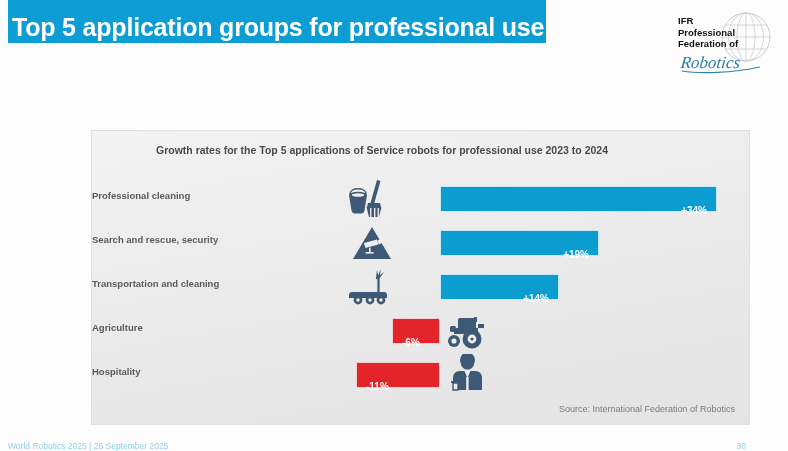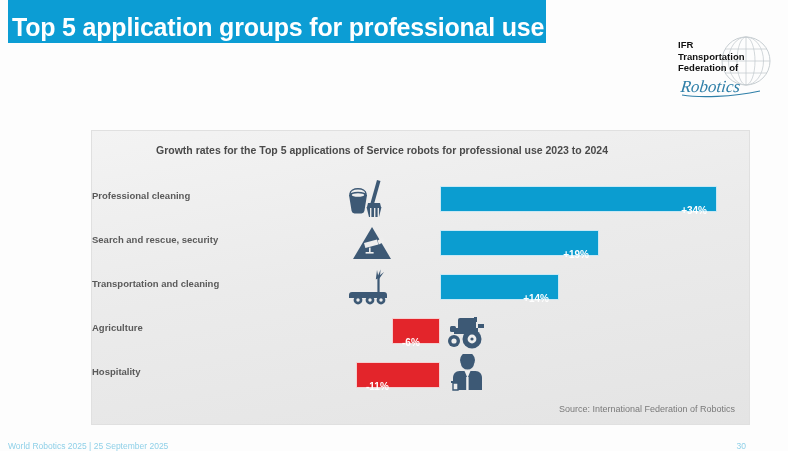--- a/index.html
+++ b/index.html
@@ -37,21 +37,20 @@
   }
   .title-row { display: block; }
 
   
   #logo {
     position: absolute;
     right: 14px;
     top: 9px;
     width: 96px;
     height: 68px;
-    margin-top: 24px;
   }
   #logo .logo-globe {
     position: absolute;
     right: 2px;
     top: 2px;
     width: 52px;
     height: 52px;
     opacity: 0.55;
   }
   #logo .logo-text {
@@ -192,21 +191,21 @@
       <ellipse cx="26" cy="26" rx="9" ry="24" fill="none" stroke="#9aa6ad" stroke-width="0.8"></ellipse>
       <ellipse cx="26" cy="26" rx="17.5" ry="24" fill="none" stroke="#9aa6ad" stroke-width="0.8"></ellipse>
       <line x1="2" y1="26" x2="50" y2="26" stroke="#9aa6ad" stroke-width="0.8"></line>
       <path d="M5 14 H47" fill="none" stroke="#9aa6ad" stroke-width="0.8"></path>
       <path d="M5 38 H47" fill="none" stroke="#9aa6ad" stroke-width="0.8"></path>
       <line x1="26" y1="2" x2="26" y2="50" stroke="#9aa6ad" stroke-width="0.8"></line>
     </svg>
   </div>
   <div class="logo-text">
     <div>IFR</div>
-    <div>Transportation</div>
+    <div>Professional</div>
     <div>Federation of</div>
   </div>
   <div class="logo-script">
     <svg width="88" height="24" viewBox="0 0 88 24">
       <text x="2" y="17" font-family="'Liberation Serif', serif" font-size="17" font-style="italic" fill="#2f7fa8" transform="skewX(-6)">Robotics</text>
       <path d="M2 20 C20 23, 52 22, 80 16" fill="none" stroke="#2f7fa8" stroke-width="1.2"></path>
     </svg>
   </div>
 </div>
 

